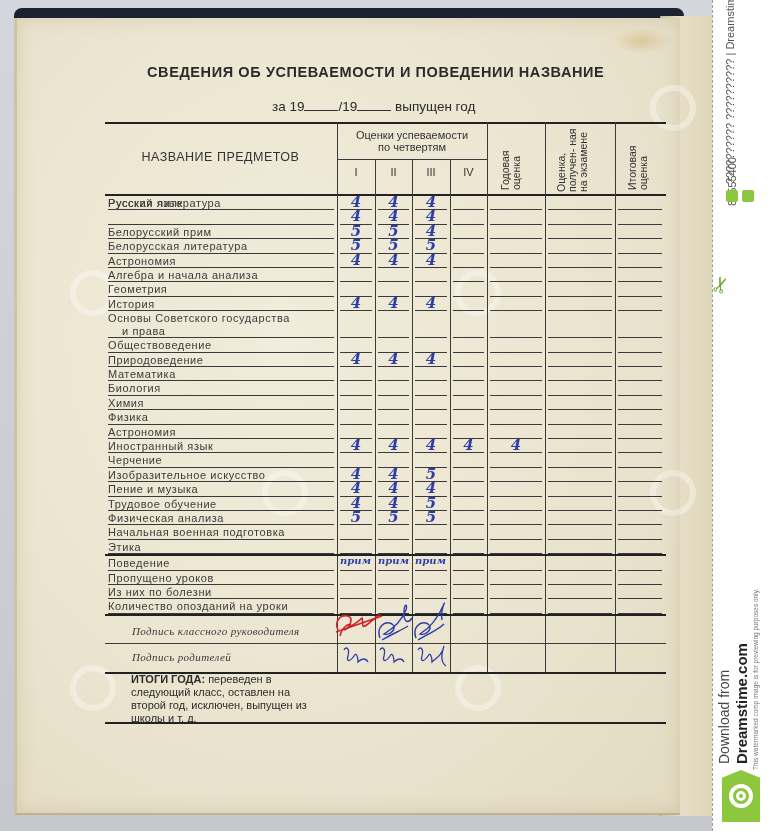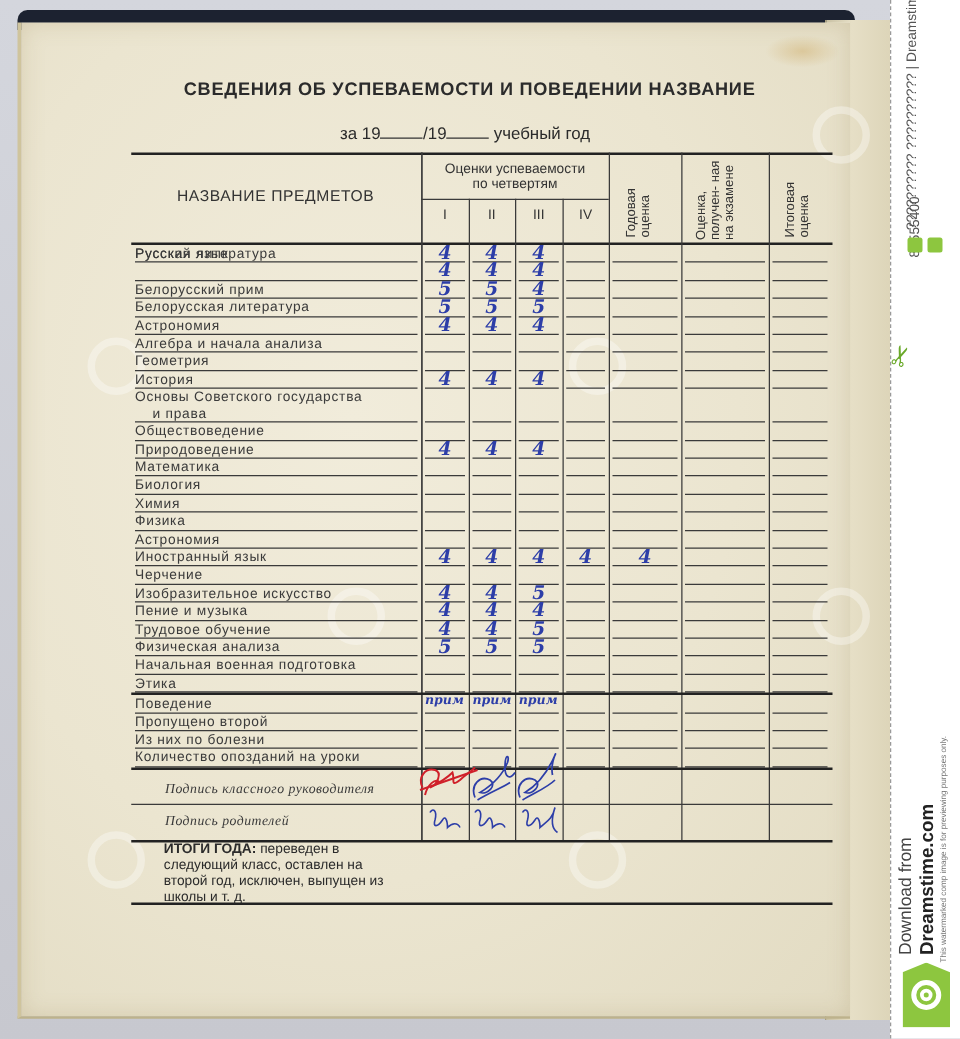--- a/index.html
+++ b/index.html
@@ -111,21 +111,21 @@
 <div class="wm-spiral" style="left:262px;top:470px;width:46px;height:46px;"></div>
 <div class="wm-spiral" style="left:455px;top:270px;width:46px;height:46px;"></div>
 <div class="wm-spiral" style="left:650px;top:470px;width:46px;height:46px;"></div>
 <div class="wm-spiral" style="left:455px;top:665px;width:46px;height:46px;"></div>
 <div class="wm-spiral" style="left:70px;top:665px;width:46px;height:46px;"></div>
 <div class="wm-spiral" style="left:650px;top:85px;width:46px;height:46px;"></div>
 
 <div class="title">СВЕДЕНИЯ ОБ УСПЕВАЕМОСТИ И ПОВЕДЕНИИ НАЗВАНИЕ</div>
 <div class="year-line">
   <span>за 19</span><span class="blank"></span><span>/19</span><span class="blank"></span>
-  <span>учебный год</span>
+  <span>выпущен год</span>
 </div>
 
 <div id="grid">
     <div class="hline thick" style="top: 122px; left: 105px; width: 561px;"></div>
     <div class="hline" style="top: 159px; left: 337px; width: 150px;"></div>
     <div class="hline thick" style="top: 194px; left: 105px; width: 561px;"></div>
     <div class="vline" style="left: 337px; top: 122px; height: 549.8px;"></div>
     <div class="vline" style="left: 375px; top: 159px; height: 512.8px;"></div>
     <div class="vline" style="left: 412px; top: 159px; height: 512.8px;"></div>
     <div class="vline" style="left: 450px; top: 159px; height: 512.8px;"></div>
@@ -568,21 +568,21 @@
     <div class="grade" style="left: 378.5px; top: 536.8px;"></div>
     <div class="grade" style="left: 416px; top: 536.8px;"></div>
     <div class="grade" style="left: 453.5px; top: 536.8px;"></div>
     <div class="grade" style="left: 501px; top: 536.8px;"></div>
     <div class="grade" style="left: 565px; top: 536.8px;"></div>
     <div class="grade" style="left: 625px; top: 536.8px;"></div>
     <div class="subj" style="top: 557.2px;">Поведение</div>
     <div class="behav" style="left: 340px; top: 555.2px;">прим</div>
     <div class="behav" style="left: 378px; top: 555.2px;">прим</div>
     <div class="behav" style="left: 415px; top: 555.2px;">прим</div>
-    <div class="subj" style="top: 571.6px;">Пропущено второй</div>
+    <div class="subj" style="top: 571.6px;">Пропущено уроков</div>
     <div class="behav" style="left: 340px; top: 569.6px;"></div>
     <div class="behav" style="left: 378px; top: 569.6px;"></div>
     <div class="behav" style="left: 415px; top: 569.6px;"></div>
     <div class="subj" style="top: 586px;">Из них по болезни</div>
     <div class="behav" style="left: 340px; top: 584px;"></div>
     <div class="behav" style="left: 378px; top: 584px;"></div>
     <div class="behav" style="left: 415px; top: 584px;"></div>
     <div class="subj" style="top: 600.4px;">Количество опозданий на уроки</div>
     <div class="behav" style="left: 340px; top: 598.4px;"></div>
     <div class="behav" style="left: 378px; top: 598.4px;"></div>

